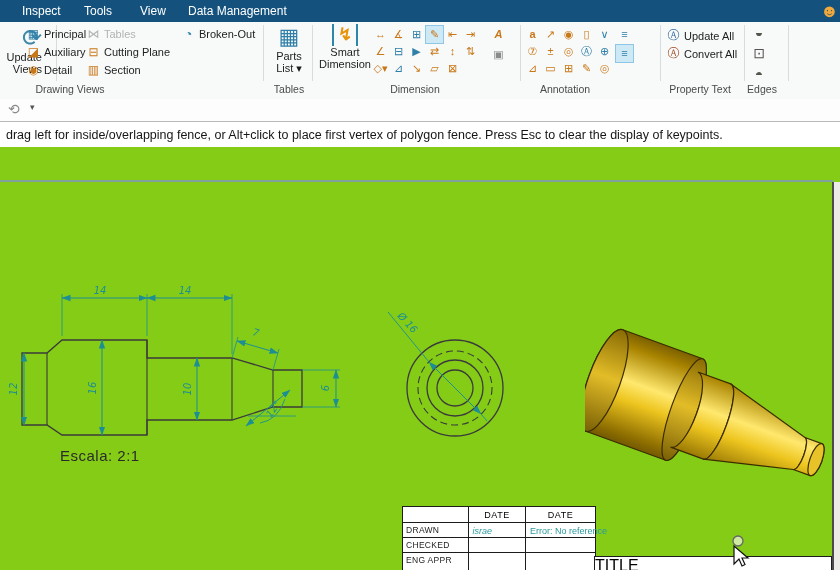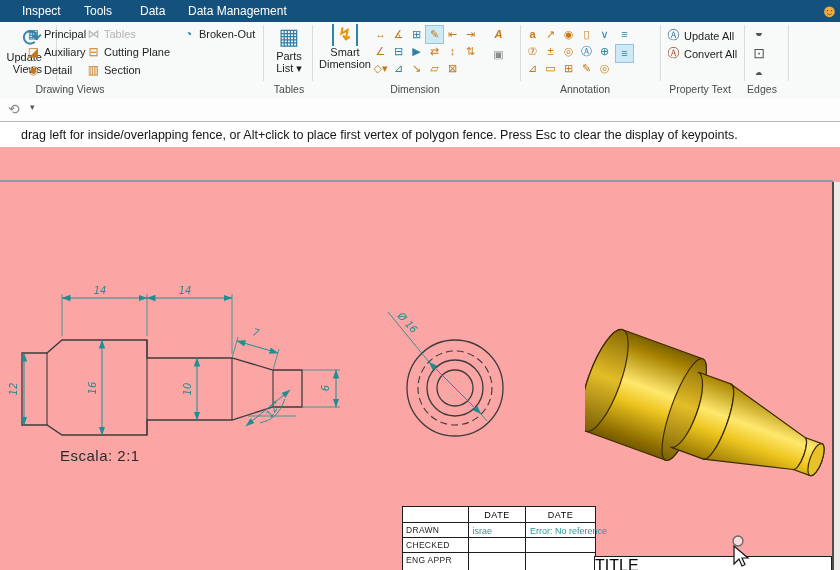--- a/index.html
+++ b/index.html
@@ -32,24 +32,24 @@
   .cell.blue{color:#2f7fa8;}
   .cell.hl{background:#cde9f6;outline:1px solid #8ec6e3;}
   .smarticon{display:inline-block;border-left:2px solid #2e86a8;border-right:2px solid #2e86a8;color:#e8930c;font-size:17px;font-weight:bold;padding:0 4px;line-height:22px;}
   .edgeic{position:absolute;left:750px;width:18px;font-size:14px;text-align:center;color:#56544e;}
 
   
   .quickbar{position:absolute;left:0;top:99px;width:840px;height:22px;background:#fdfdfd;border-bottom:1px solid #dedede;}
   .quickbar .qic{position:absolute;left:8px;top:2px;font-size:14px;color:#8a8a8a;}
   .quickbar .qcaret{position:absolute;left:30px;top:3px;font-size:9px;color:#555;}
   .promptbar{position:absolute;left:0;top:121px;width:840px;height:25px;background:#fff;border-top:1px solid #b9b9b9;border-bottom:1px solid #b9b9b9;display:flex;align-items:center;}
-  .promptbar .msg{font-size:12.5px;color:#161616;padding-left:21px;white-space:nowrap;}
-
-  
-  .canvas{position:absolute;left:0;top:147px;width:840px;height:423px;background:#fca5a5;}
+  .promptbar .msg{font-size:12.5px;color:#161616;padding-left:6px;white-space:nowrap;}
+
+  
+  .canvas{position:absolute;left:0;top:147px;width:840px;height:423px;background:#84cc16;}
   .sheet-top{position:absolute;left:0;top:33px;width:833px;height:2px;background:#82a0a0;}
   .sheet-right{position:absolute;left:832px;top:35px;width:2px;height:388px;background:#4c4c4c;}
   .sheet-margin{position:absolute;left:834px;top:35px;width:6px;height:388px;background:#ecebe8;}
   .escala{position:absolute;left:60px;top:300px;font-size:15px;color:#2b2b2b;letter-spacing:0.5px;}
 
   svg text.dim{fill:#1d8f93;font-family:"DejaVu Sans",sans-serif;font-style:italic;font-size:10px;}
 
   
   .tblock{position:absolute;left:402px;top:359px;width:430px;height:64px;font-family:"Liberation Sans",sans-serif;}
   .tb{position:absolute;box-sizing:border-box;border:1.5px solid #1c1c1c;background:#fff;}
@@ -61,21 +61,21 @@
   .titlerow{position:absolute;left:192px;top:50px;width:238px;height:22px;border:1.5px solid #1c1c1c;box-sizing:border-box;background:#fff;}
 
   .cursor{position:absolute;left:724px;top:387px;width:30px;height:34px;}
 </style>
 </head>
 <body>
 
 <div class="topbar">
   <span class="tab" style="left:18px">Inspect</span>
   <span class="tab" style="left:80px">Tools</span>
-  <span class="tab" style="left:136px">Data</span>
+  <span class="tab" style="left:136px">View</span>
   <span class="tab" style="left:184px">Data Management</span>
   <span class="smiley">☻</span>
 </div>
 
 <div class="ribbon">
 
   <div class="bigbtn" style="left:-34px;top:3px;width:76px;text-align:right;">
     <span class="bicon">⟳</span>
     <span class="bline">Update</span>
     <span class="bline">Views</span>
@@ -167,21 +167,21 @@
     <span class="cell blue">Ⓐ</span>
     <span class="cell blue">⊕</span>
     <span class="cell">⊿</span>
     <span class="cell">▭</span>
     <span class="cell">⊞</span>
     <span class="cell">✎</span>
     <span class="cell">◎</span>
   </div>
   <span class="cell blue" style="position:absolute;left:616px;top:4px;">≡</span>
   <span class="cell hl" style="position:absolute;left:616px;top:23px;color:#2f7fa8;">≡</span>
-  <span class="glabel" style="left:585px">Annotation</span>
+  <span class="glabel" style="left:565px">Annotation</span>
 
   <i class="sep" style="left:660px"></i>
 
   <div class="sbtn" style="left:666px;top:6px">
     <span class="ic" style="color:#3a6ea5">Ⓐ</span>
     <span class="lb">Update All</span>
   </div>
   <div class="sbtn" style="left:666px;top:24px">
     <span class="ic" style="color:#a54e2a">Ⓐ</span>
     <span class="lb">Convert All</span>
@@ -292,21 +292,21 @@
   <div class="escala">Escala: 2:1</div>
 
   <div class="tblock">
     <div class="tb hdr" style="left:0;top:0;width:67px;height:17px;"></div>
     <div class="tb hdr" style="left:65.5px;top:0;width:59px;height:17px;">DATE</div>
     <div class="tb hdr" style="left:123px;top:0;width:71px;height:28px;">DATE</div>
 
     <div class="tb" style="left:0;top:15.5px;width:67px;height:17px;">
         <span class="cap">DRAWN</span>
       </div>
-    <div class="tb" style="left:65.5px;top:15.5px;width:59px;height:21px;">
+    <div class="tb" style="left:65.5px;top:15.5px;width:59px;height:21px;font-style:italic;">
         <span class="teal">israe</span>
       </div>
     <div class="tb" style="left:123px;top:15.5px;width:71px;height:17px;">
         <span class="teal">Error: No reference</span>
       </div>
 
     <div class="tb" style="left:0;top:31px;width:67px;height:16px;">
         <span class="cap">CHECKED</span>
       </div>
     <div class="tb" style="left:65.5px;top:31px;width:59px;height:16px;"></div>

